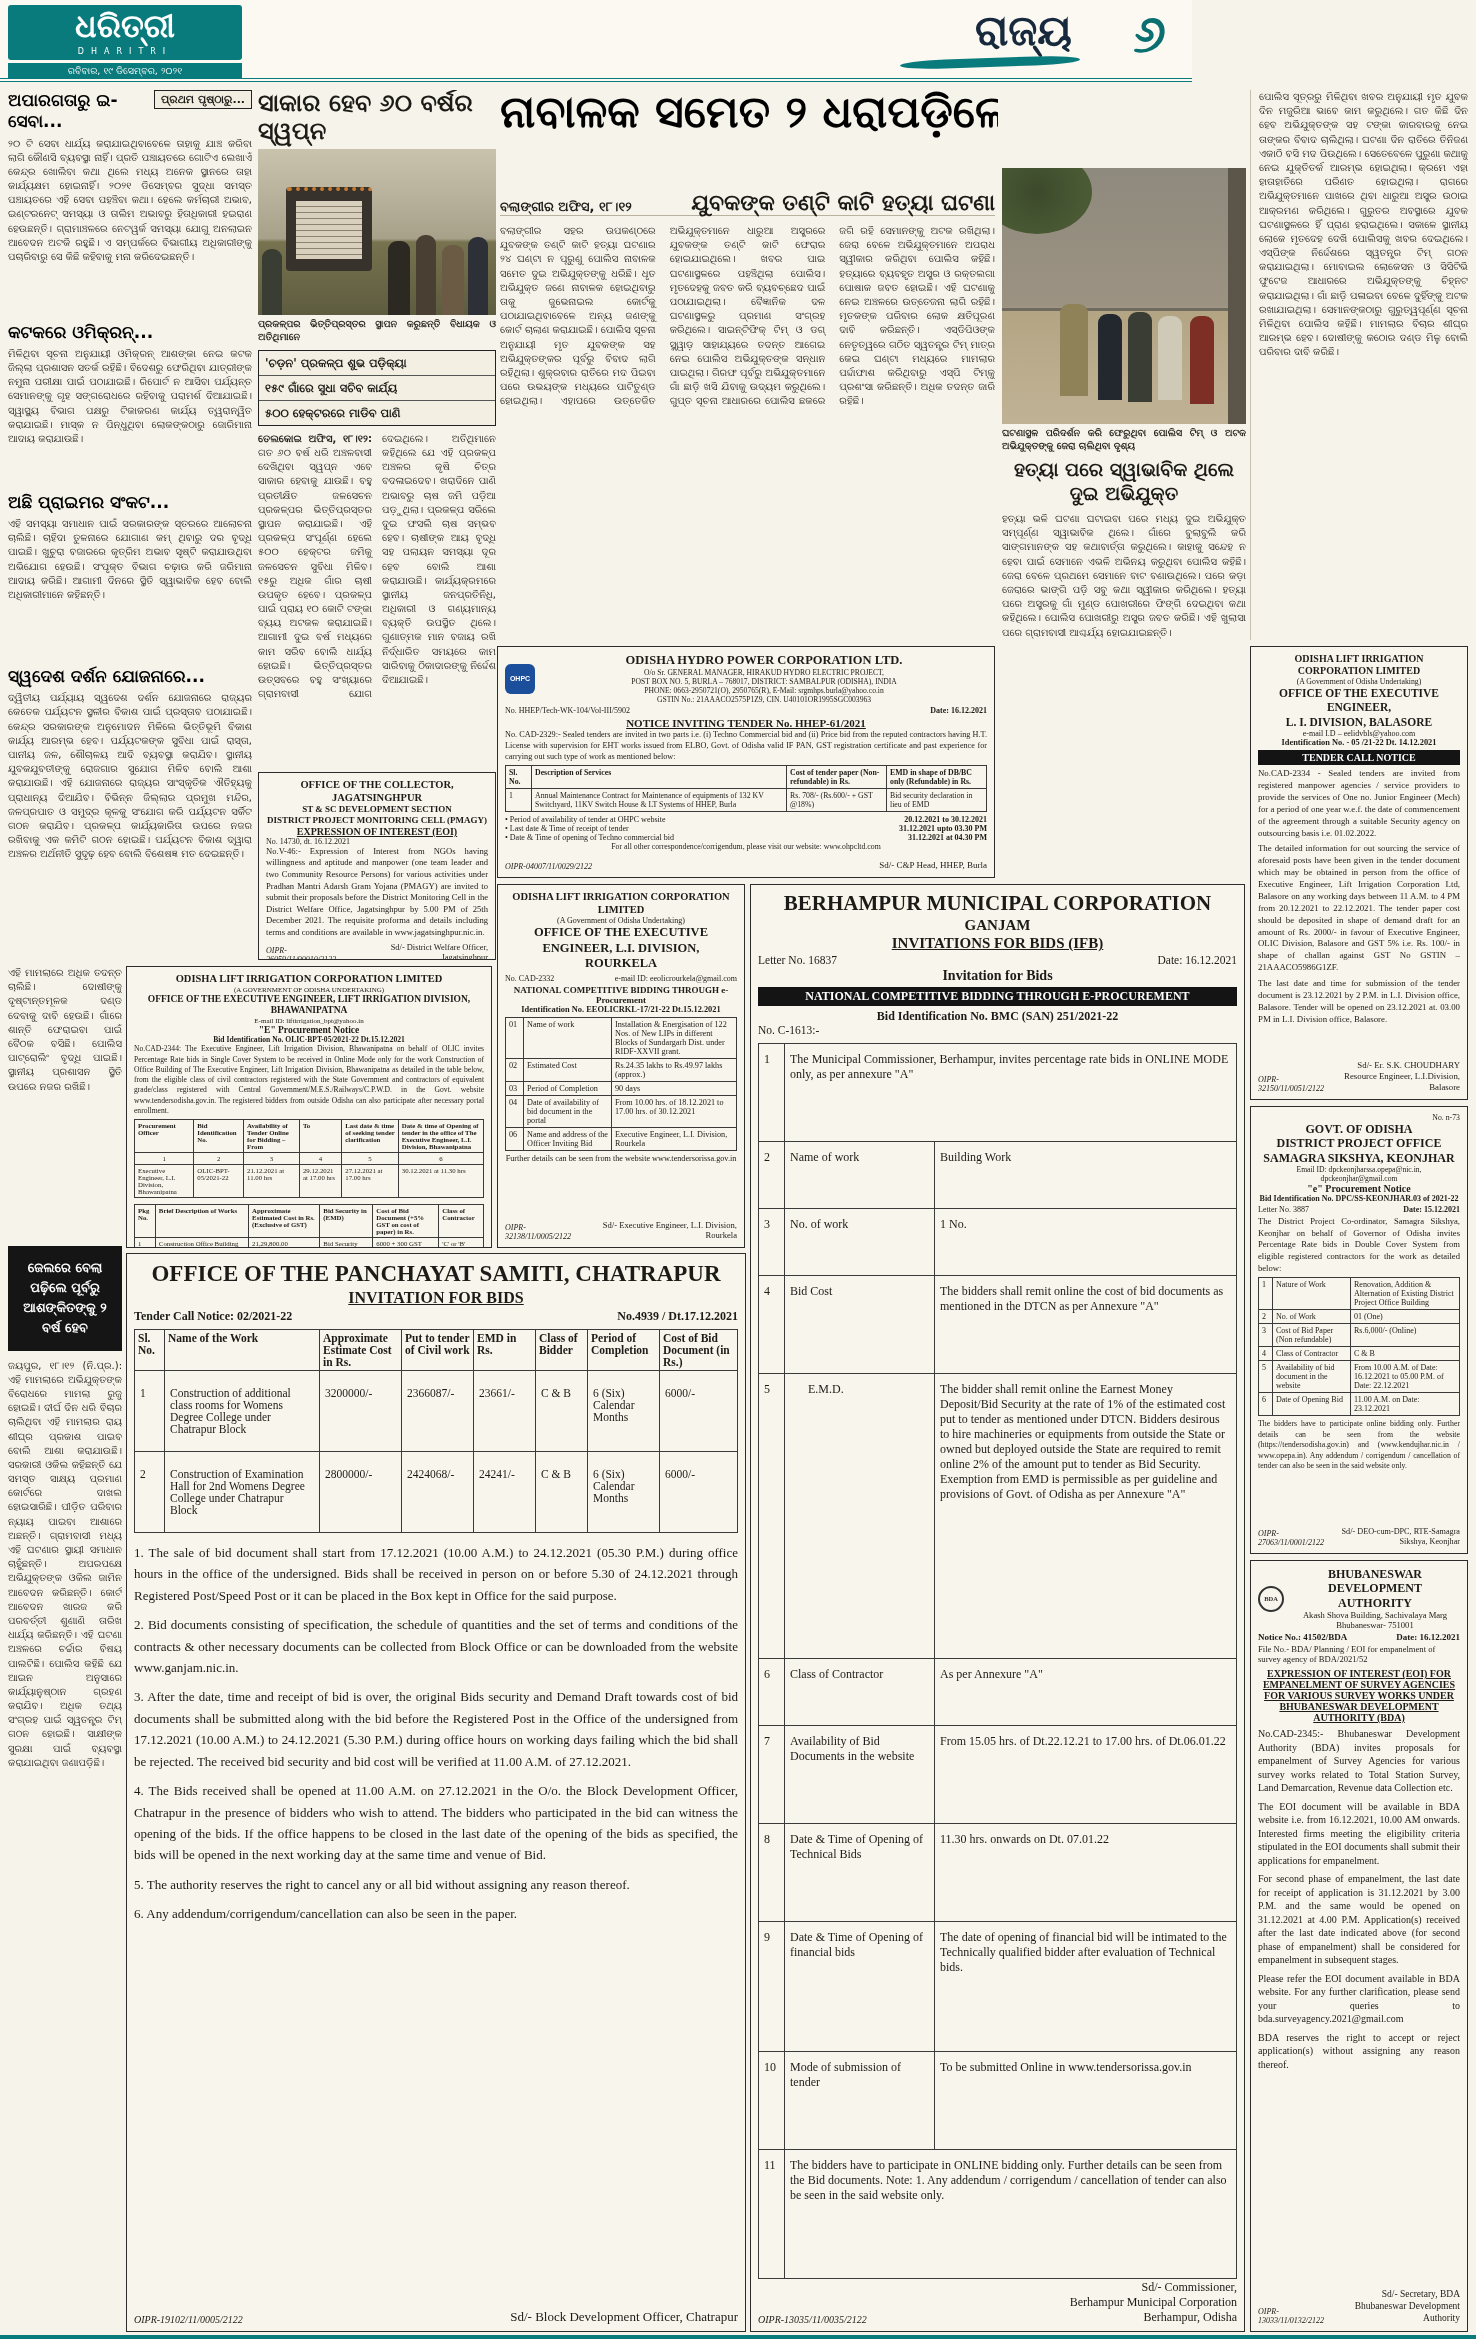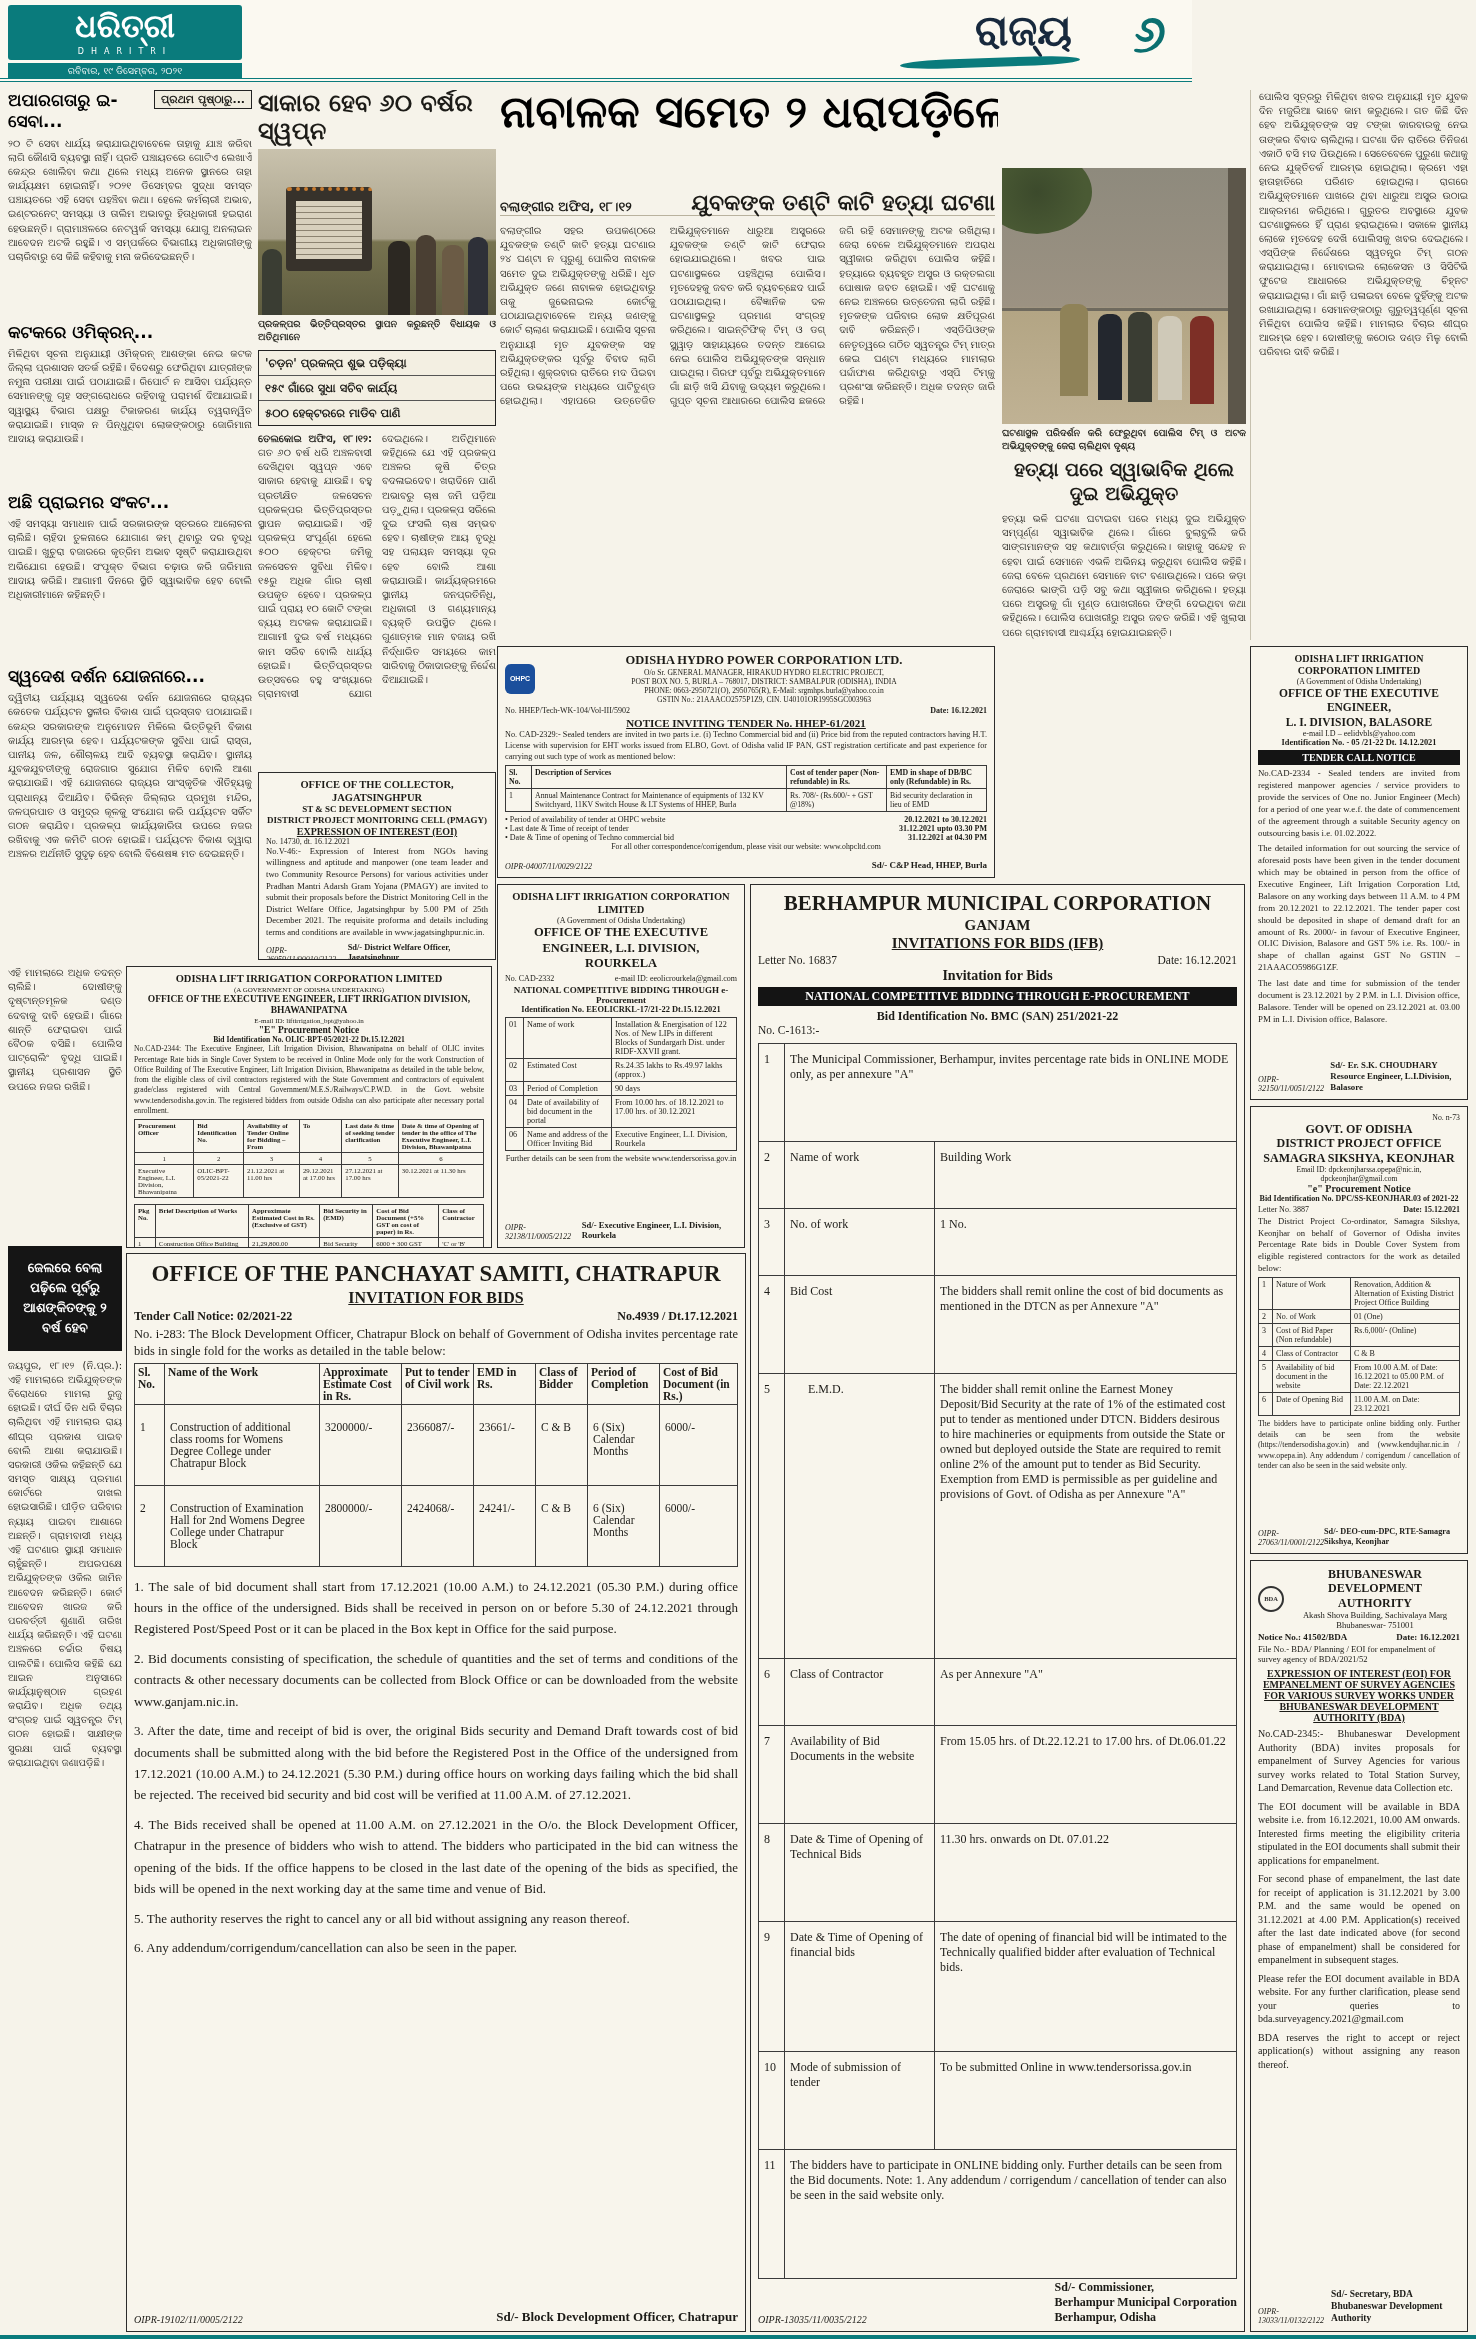--- a/index.html
+++ b/index.html
@@ -56,21 +56,21 @@
   .n-line{text-align:center}
   .bar{background:#141414;color:#fff;text-align:center;font-weight:bold;padding:2px 4px;margin:3px 0;font-size:10px}
   .bold-c{font-weight:bold;text-align:center}
   .ref-row{display:flex;justify-content:space-between;font-size:9px;margin:2px 0}
   .n-body{text-align:justify;line-height:1.35}
   .tbl{width:100%;border-collapse:collapse;margin:3px 0}
   .tbl th,.tbl td{border:1px solid #3a3a3a;padding:2px 3px;vertical-align:top;text-align:left;font-weight:normal}
   .tbl th{font-weight:bold}
   .sig-row{display:flex;justify-content:space-between;align-items:flex-end;margin-top:auto;padding-top:4px}
   .oipr{font-size:8px;font-style:italic}
-  .sig{font-weight:bold;text-align:left;line-height:1.25}
+  .sig{font-weight:normal;text-align:right;line-height:1.25}
   .logo-chip{width:30px;height:30px;background:#1b4f9c;border-radius:6px;color:#fff;font-size:7px;
              font-weight:bold;display:flex;align-items:center;justify-content:center;flex:0 0 auto;font-family:"Liberation Sans",sans-serif}
   .logo-ring{width:26px;height:26px;border:2px solid #333;border-radius:50%;color:#333;font-size:6.5px;
              font-weight:bold;display:flex;align-items:center;justify-content:center;flex:0 0 auto}
 </style>
 </head>
 <body>
 
 <div class="page">
 
@@ -515,21 +515,20 @@
 
   </div>
 
   <div class="abs notice" style="left:126px;top:1253px;width:620px;height:1079px;font-size:13px">
     <div class="n-org" style="font-size:23px">OFFICE OF THE PANCHAYAT SAMITI, CHATRAPUR</div>
     <div class="n-org" style="font-size:16px;text-decoration:underline">INVITATION FOR BIDS</div>
     <div class="ref-row" style="font-size:12px">
       <span style="font-weight:bold">Tender Call Notice: 02/2021-22</span>
       <span style="font-weight:bold">No.4939 / Dt.17.12.2021</span>
     </div>
-    <div class="n-body" style="font-size:12.5px">No. i-283: The Block Development Officer, Chatrapur Block on behalf of Government of Odisha invites percentage rate bids in single fold for the works as detailed in the table below:</div>
     <table class="tbl" style="font-size:11.5px">
       <tbody>
           <tr>
         <th style="width:30px">Sl. No.</th>
         <th>Name of the Work</th>
         <th style="width:82px">Approximate Estimate Cost in Rs.</th>
         <th style="width:72px">Put to tender of Civil work</th>
         <th style="width:62px">EMD in Rs.</th>
         <th style="width:52px">Class of Bidder</th>
         <th style="width:72px">Period of Completion</th>

